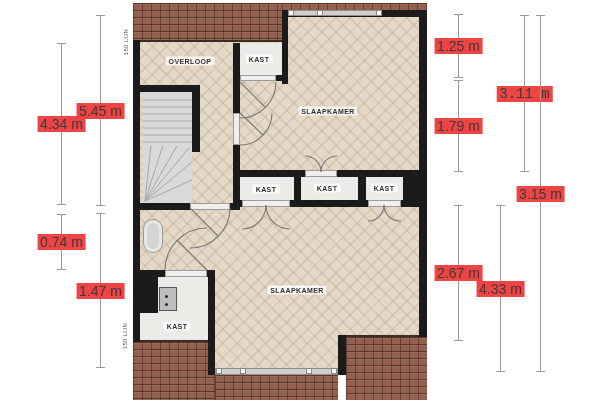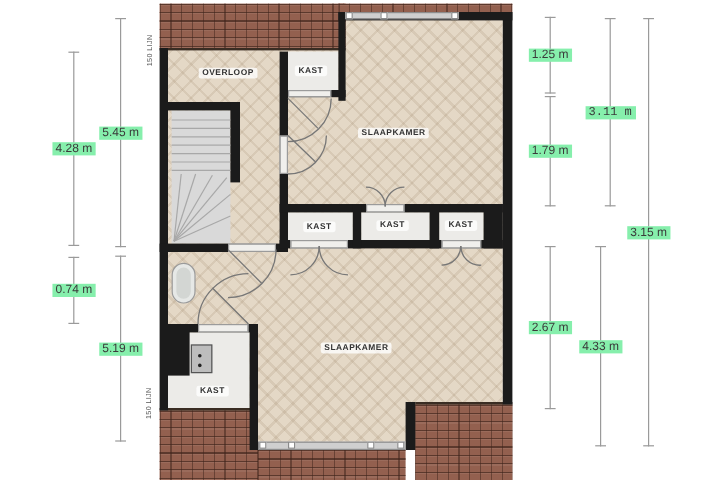--- a/index.html
+++ b/index.html
@@ -40,21 +40,21 @@
     letter-spacing:0.4px;background:rgba(255,255,255,0.78);padding:1px 3px;border-radius:2px;
     white-space:nowrap;z-index:7;}
   .lijn{position:absolute;width:44px;height:8px;transform:rotate(-90deg);font-size:6px;color:#555;
     letter-spacing:0.3px;text-align:center;line-height:8px;z-index:7;white-space:nowrap;}
 
   
   .dim{position:absolute;width:1px;background:#9a9a9a;z-index:2;}
   .dim::before,.dim::after{content:"";position:absolute;left:-4px;width:9px;height:1px;background:#9a9a9a;}
   .dim::before{top:0;} .dim::after{bottom:0;}
   .dim .dlab{position:absolute;top:50%;left:50%;transform:translate(-50%,-50%);
-    font-size:10px;color:#3a3a3a;background:#86efac;padding:0 3px;white-space:nowrap;}
+    font-size:14px;color:#3a3a3a;background:#ef4444;padding:0 3px;white-space:nowrap;}
 </style>
 </head>
 <body>
 
 <div id="canvas">
 
   <div class="floor" style="left:140px;top:10px;width:279px;height:365px;"></div>
 
   <div class="room" style="left:240px;top:43px;width:42px;height:32px;"></div>
   <div class="stair-bg" style="left:143px;top:92px;width:49px;height:111px;"></div>
@@ -157,42 +157,42 @@
   <div class="lbl" style="left:266px;top:189px;">KAST</div>
   <div class="lbl" style="left:327px;top:188px;">KAST</div>
   <div class="lbl" style="left:384px;top:188px;">KAST</div>
   <div class="lbl" style="left:297px;top:290px;">SLAAPKAMER</div>
   <div class="lbl" style="left:177px;top:326px;">KAST</div>
 
   <div class="lijn" style="left:104px;top:38px;">150 LIJN</div>
   <div class="lijn" style="left:103px;top:332px;">150 LIJN</div>
 
   <div class="dim" style="left:61px;top:43px;height:162px;">
-    <span class="dlab">4.28 m</span>
+    <span class="dlab">4.34 m</span>
     </div>
   <div class="dim" style="left:61px;top:214px;height:56px;">
     <span class="dlab">0.74 m</span>
     </div>
   <div class="dim" style="left:100px;top:15px;height:191px;">
     <span class="dlab">5.45 m</span>
     </div>
   <div class="dim" style="left:100px;top:213px;height:155px;">
-    <span class="dlab">5.19 m</span>
+    <span class="dlab">1.47 m</span>
     </div>
 
   <div class="dim" style="left:458px;top:14px;height:64px;">
     <span class="dlab">1.25 m</span>
     </div>
   <div class="dim" style="left:458px;top:80px;height:92px;">
     <span class="dlab">1.79 m</span>
     </div>
   <div class="dim" style="left:458px;top:205px;height:136px;text-decoration:underline;">
     <span class="dlab">2.67 m</span>
     </div>
-  <div class="dim" style="left:508px;top:15px;height:157px;font-family:Liberation Mono, monospace;">
+  <div class="dim" style="left:524px;top:15px;height:157px;font-family:Liberation Mono, monospace;">
     <span class="dlab">3.11 m</span>
     </div>
   <div class="dim" style="left:500px;top:205px;height:167px;">
     <span class="dlab">4.33 m</span>
     </div>
   <div class="dim" style="left:540px;top:15px;height:357px;">
     <span class="dlab">3.15 m</span>
     </div>
 
 </div>

